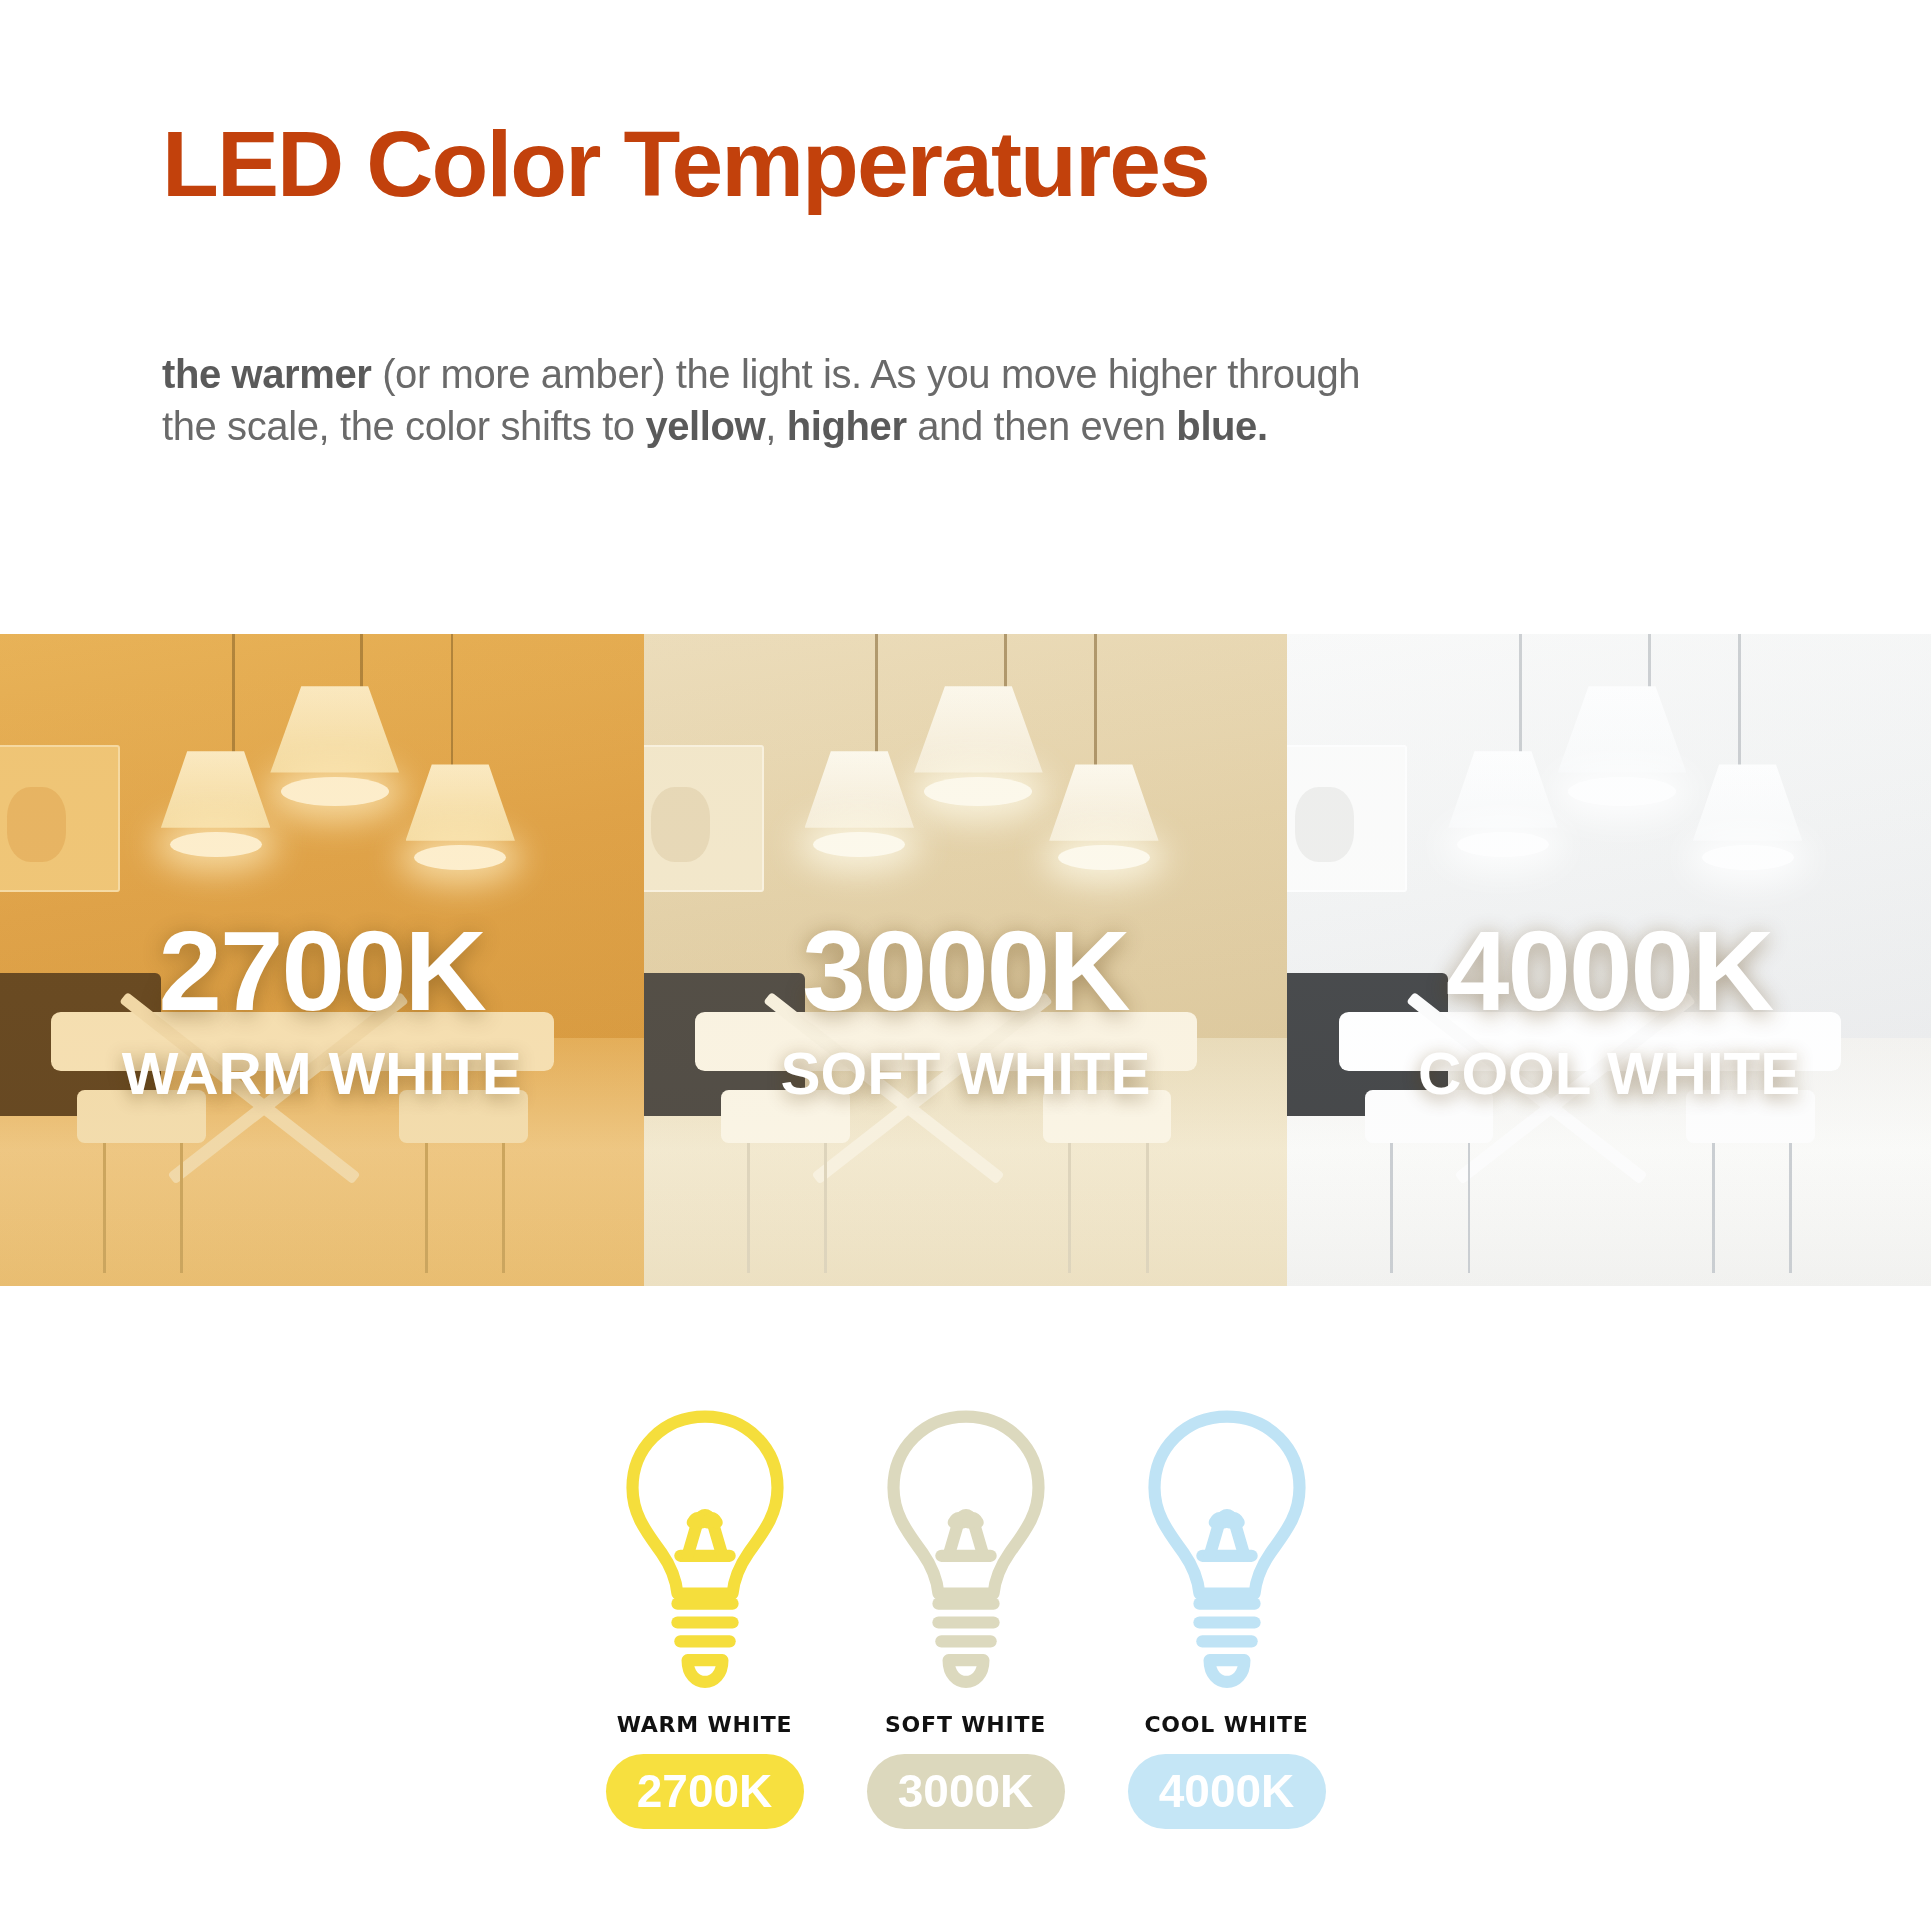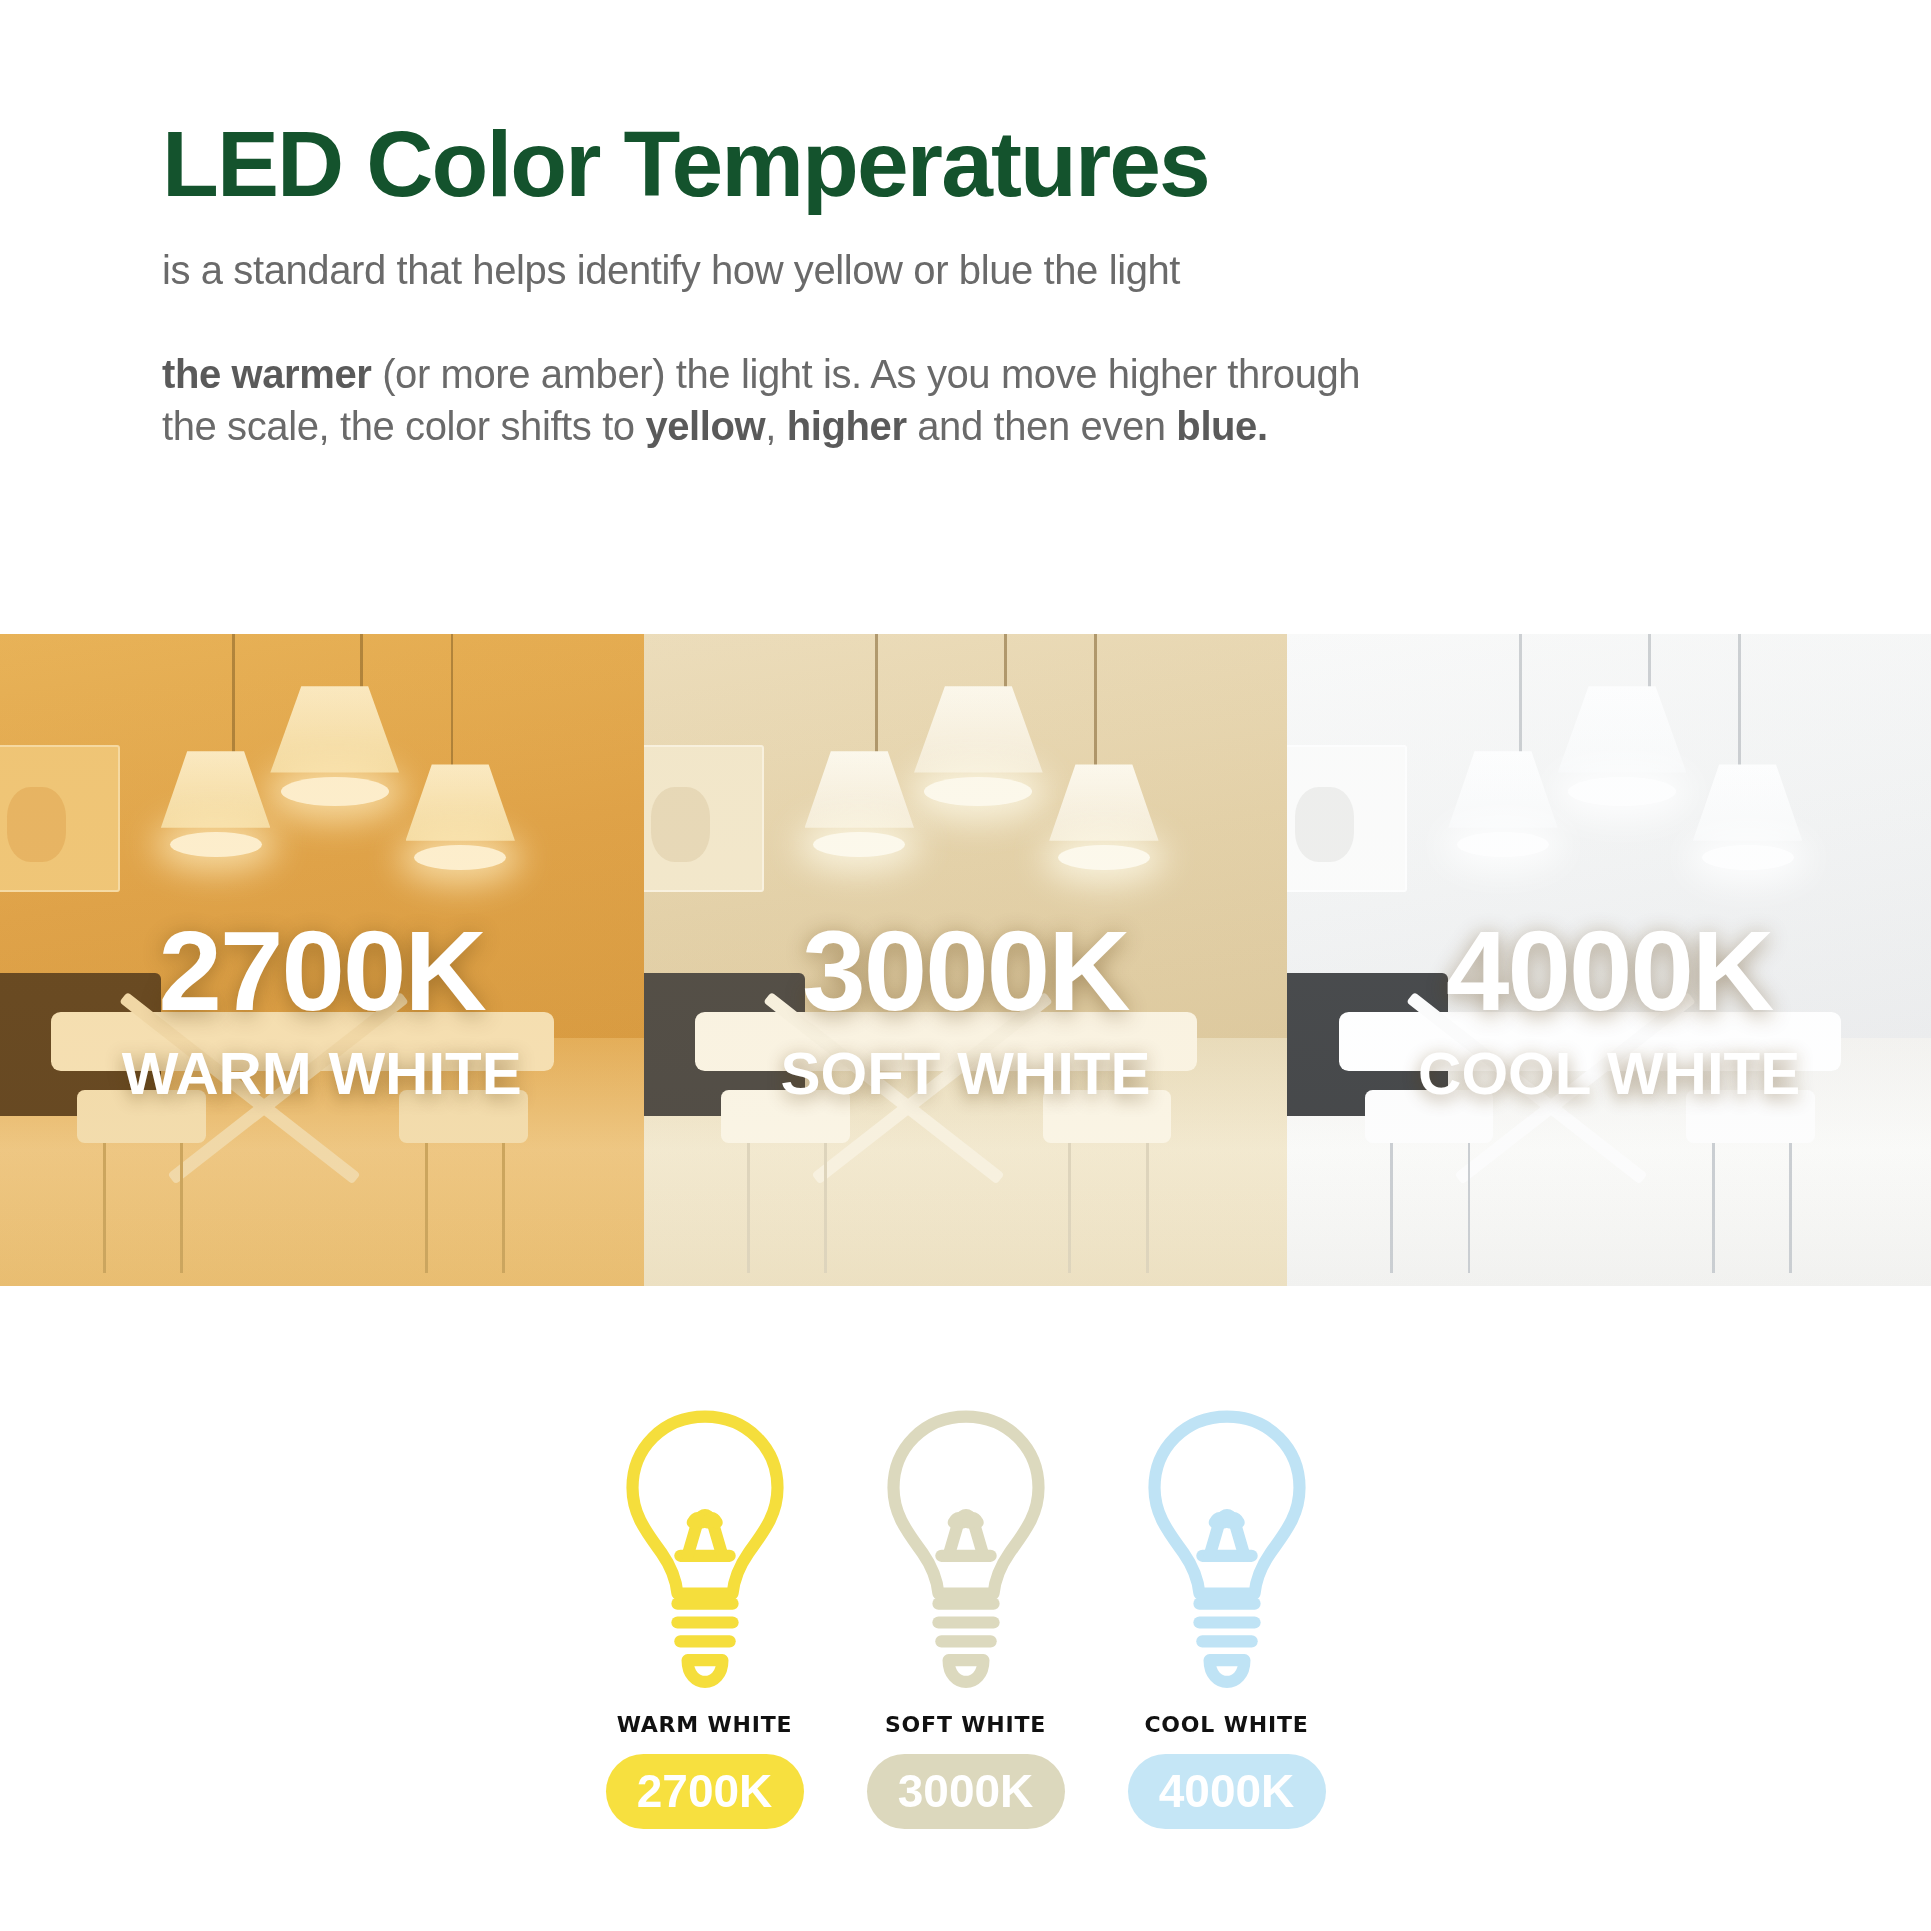--- a/index.html
+++ b/index.html
@@ -9,21 +9,21 @@
     font-family:"Liberation Sans", sans-serif;
     color:#5b5b5b;
     overflow:hidden;
   }
   .page{position:relative;width:1931px;height:1931px;}
 
   
   .header{padding:118px 0 0 162px;}
   .title{
     font-size:93px;line-height:1.0;
-    font-weight:700;color:#14532d;
+    font-weight:700;color:#c2410c;
     letter-spacing:-1.9px;
     margin:0 0 33px 0;
     white-space:nowrap;
   }
   .subhead{
     font-size:40px;font-weight:700;color:#5d5d5d;
     letter-spacing:-0.5px;margin:0 0 1.9px 0;
   }
   .para{
     font-size:40px;line-height:1.30;
@@ -179,21 +179,21 @@
   }
 </style>
 </head>
 <body>
 
 <div class="page">
 
   <div class="header">
     <h1 class="title">LED Color Temperatures</h1>
     <p class="para">
-      <span>is a standard that helps identify how yellow or blue the light</span><br>
+      <br>
       <br>
       <b>the warmer</b><span> (or more amber) the light is.  As you move higher through</span><br>
       <span>the scale, the color shifts to </span><b>yellow</b><span>, </span><b>higher</b><span> and then even </span><b>blue.</b>
     </p>
   </div>
 
   <div class="strip">
 
     <div class="panel p1">
       <div class="wall"></div>

